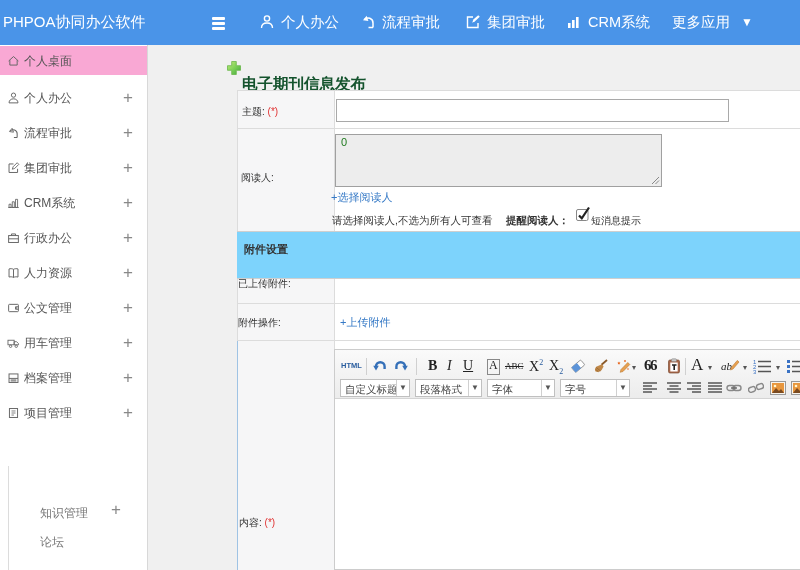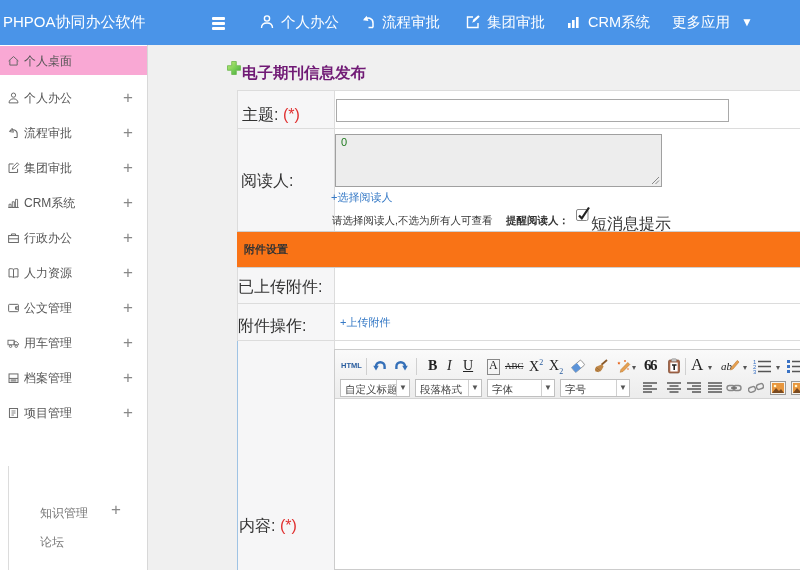--- a/index.html
+++ b/index.html
@@ -16,33 +16,33 @@
 
 #side { position:absolute; left:0; top:45px; width:148px; height:525px; background:#fff; border-right:1px solid #d8d8d8; }
 .sitem { position:absolute; left:0; width:147px; height:35px; color:#555; font-size:12px; }
 .sitem .txt { position:absolute; left:24px; top:50%; transform:translateY(-50%); }
 .sitem .ico { position:absolute; left:7px; top:50%; transform:translateY(-50%); width:13px; height:13px; }
 .sitem .pm { position:absolute; right:14px; top:50%; transform:translateY(-50%); font-size:17px; font-weight:300; color:#888; }
 .active0 { background:#f9a8d4;padding-left:18px; }
 .sub { position:absolute; left:0; width:147px; height:29px; color:#777; font-size:12px; }
 .sub .txt { position:absolute; left:40px; top:50%; transform:translateY(-50%);margin-top:32px; }
 .sub .pm { position:absolute; right:26px; top:50%; transform:translateY(-50%); font-size:17px; font-weight:300; color:#888; }
-#title { position:absolute; left:242px; top:63px; font-size:15.5px; font-weight:bold; color:#701a75; }
+#title { position:absolute; left:242px; top:74px; font-size:15.5px; font-weight:bold; color:#14532d; }
 #plus { position:absolute; left:227px; top:60px; }
 
 .hline { position:absolute; height:1px; background:#dcdcdc; }
 .vline { position:absolute; width:1px; background:#dcdcdc; }
 .labelcell { position:absolute; left:237px; width:97px; background:#f6f6f7; }
-.lbl { position:absolute; font-size:16px; color:#333; }
+.lbl { position:absolute; font-size:10px; color:#333; }
 .red { color:#e03030; }
 .cell { position:absolute; left:334px; background:#fff; }
 a.blue { color:#3579c6; text-decoration:none; font-size:11px; }
 #subj-input { position:absolute; left:336px; top:99px; width:393px; height:23px; background:#fff; border:1px solid #a9a9a9; }
 #ta { position:absolute; left:335px; top:134px; width:327px; height:53px; background:#ededed; border:1px solid #a0a0a0; font-size:11px; color:#1e7a1e; padding:1px 5px; }
-#attach-hdr { position:absolute; left:237px; top:231px; width:563px; height:37px; background:#f97316; border-top:1px solid #cfcfcf; border-bottom:1px solid #cfcfcf; }
+#attach-hdr { position:absolute; left:237px; top:231px; width:563px; height:48px; background:#7dd3fc; border-top:1px solid #cfcfcf; border-bottom:1px solid #cfcfcf; }
 #attach-hdr span { position:absolute; left:7px; top:10px; font-size:11px; font-weight:bold; color:#333; }
 
 #editor { position:absolute; left:334px; top:349px; width:520px; height:221px; border:1px solid #ccc; background:#fff; }
 #toolbar { position:absolute; left:0; top:0; width:518px; height:49px; background:linear-gradient(#fafafa,#ececec); border-bottom:1px solid #d4d4d4; }
 .ti { position:absolute; height:16px; font-size:13px; }
 .ddown { position:absolute; top:29px; height:18px; background:#fff; border:1px solid #c0c0c0; font-size:11px; color:#444; }
 .ddown .dtxt { position:absolute; left:4px; top:3px; font-size:10.5px; }
 .ddown .darr { position:absolute; right:0; top:0; width:13px; height:16px; border-left:1px solid #d0d0d0; text-align:center; font-size:8px; color:#555; line-height:16px; }
 .tsep { position:absolute; top:8px; width:1px; height:17px; background:#d0d0d0; }
 .tic { position:absolute; top:8px; width:16px; height:16px; }

